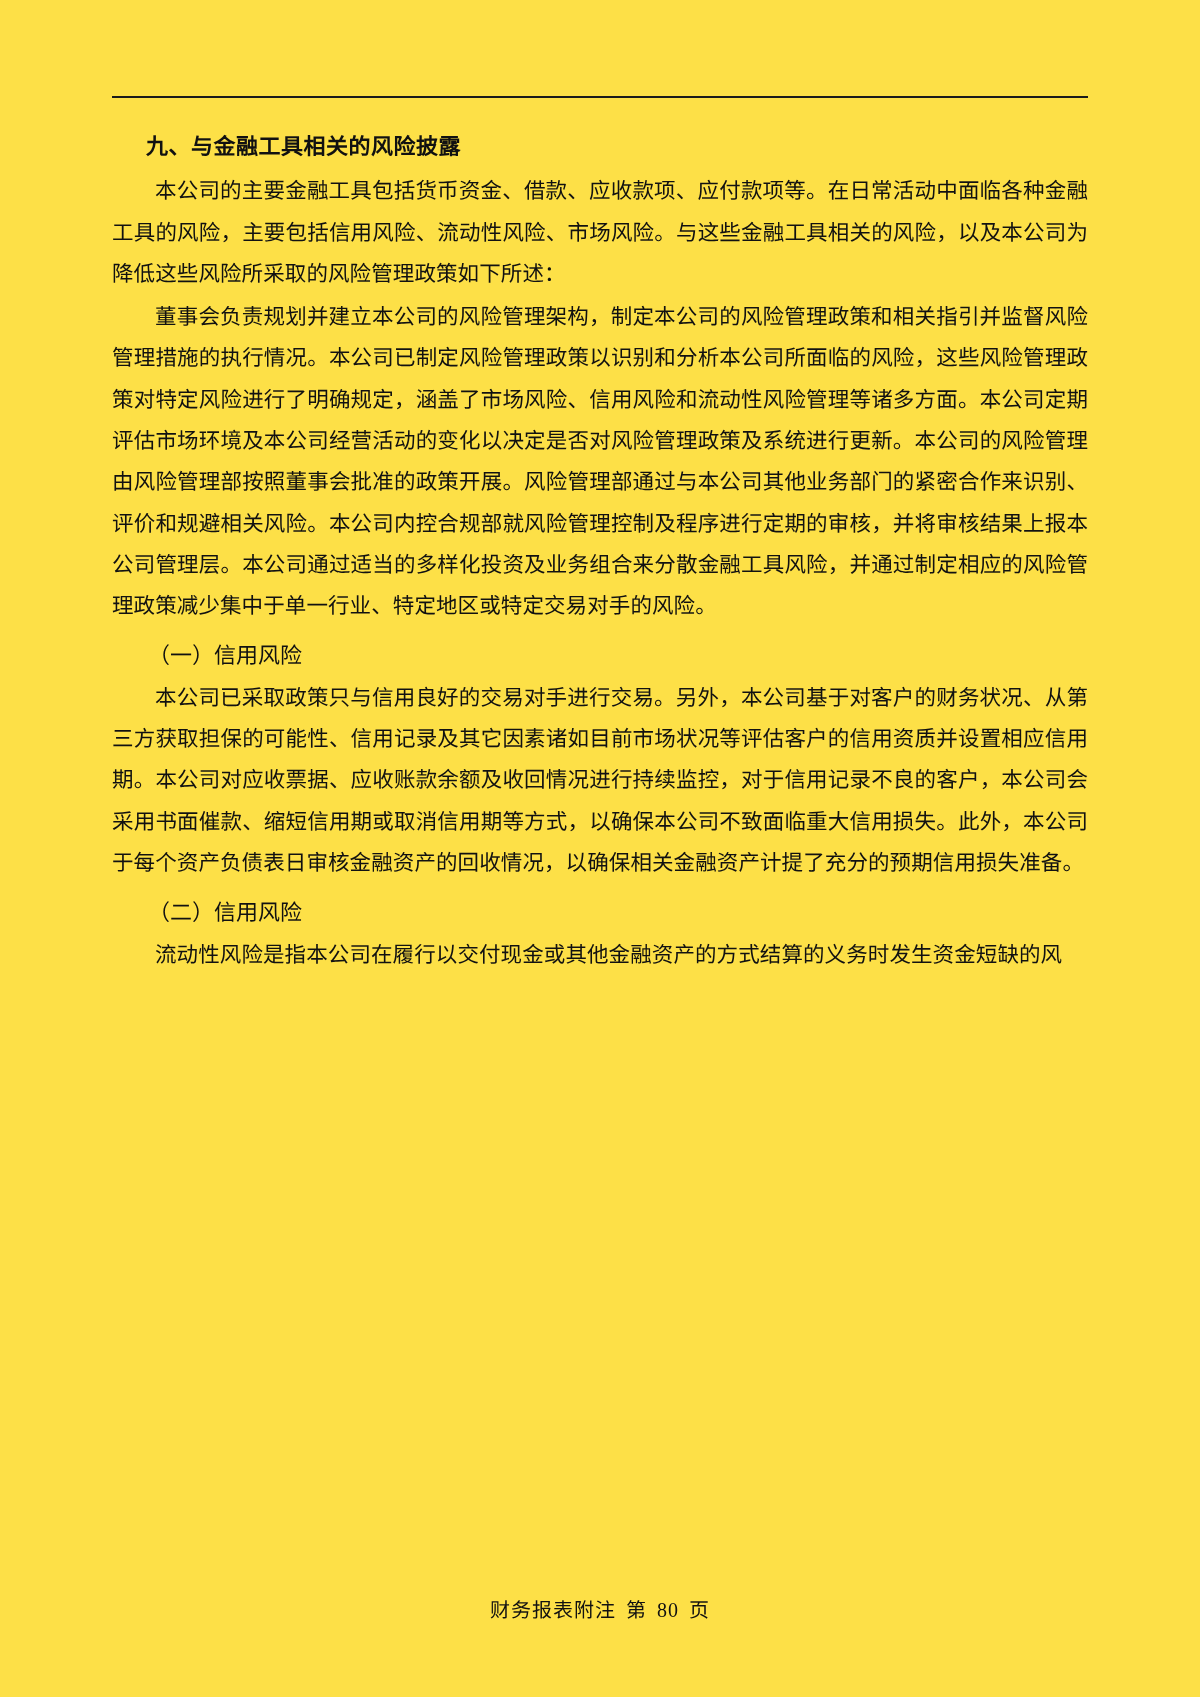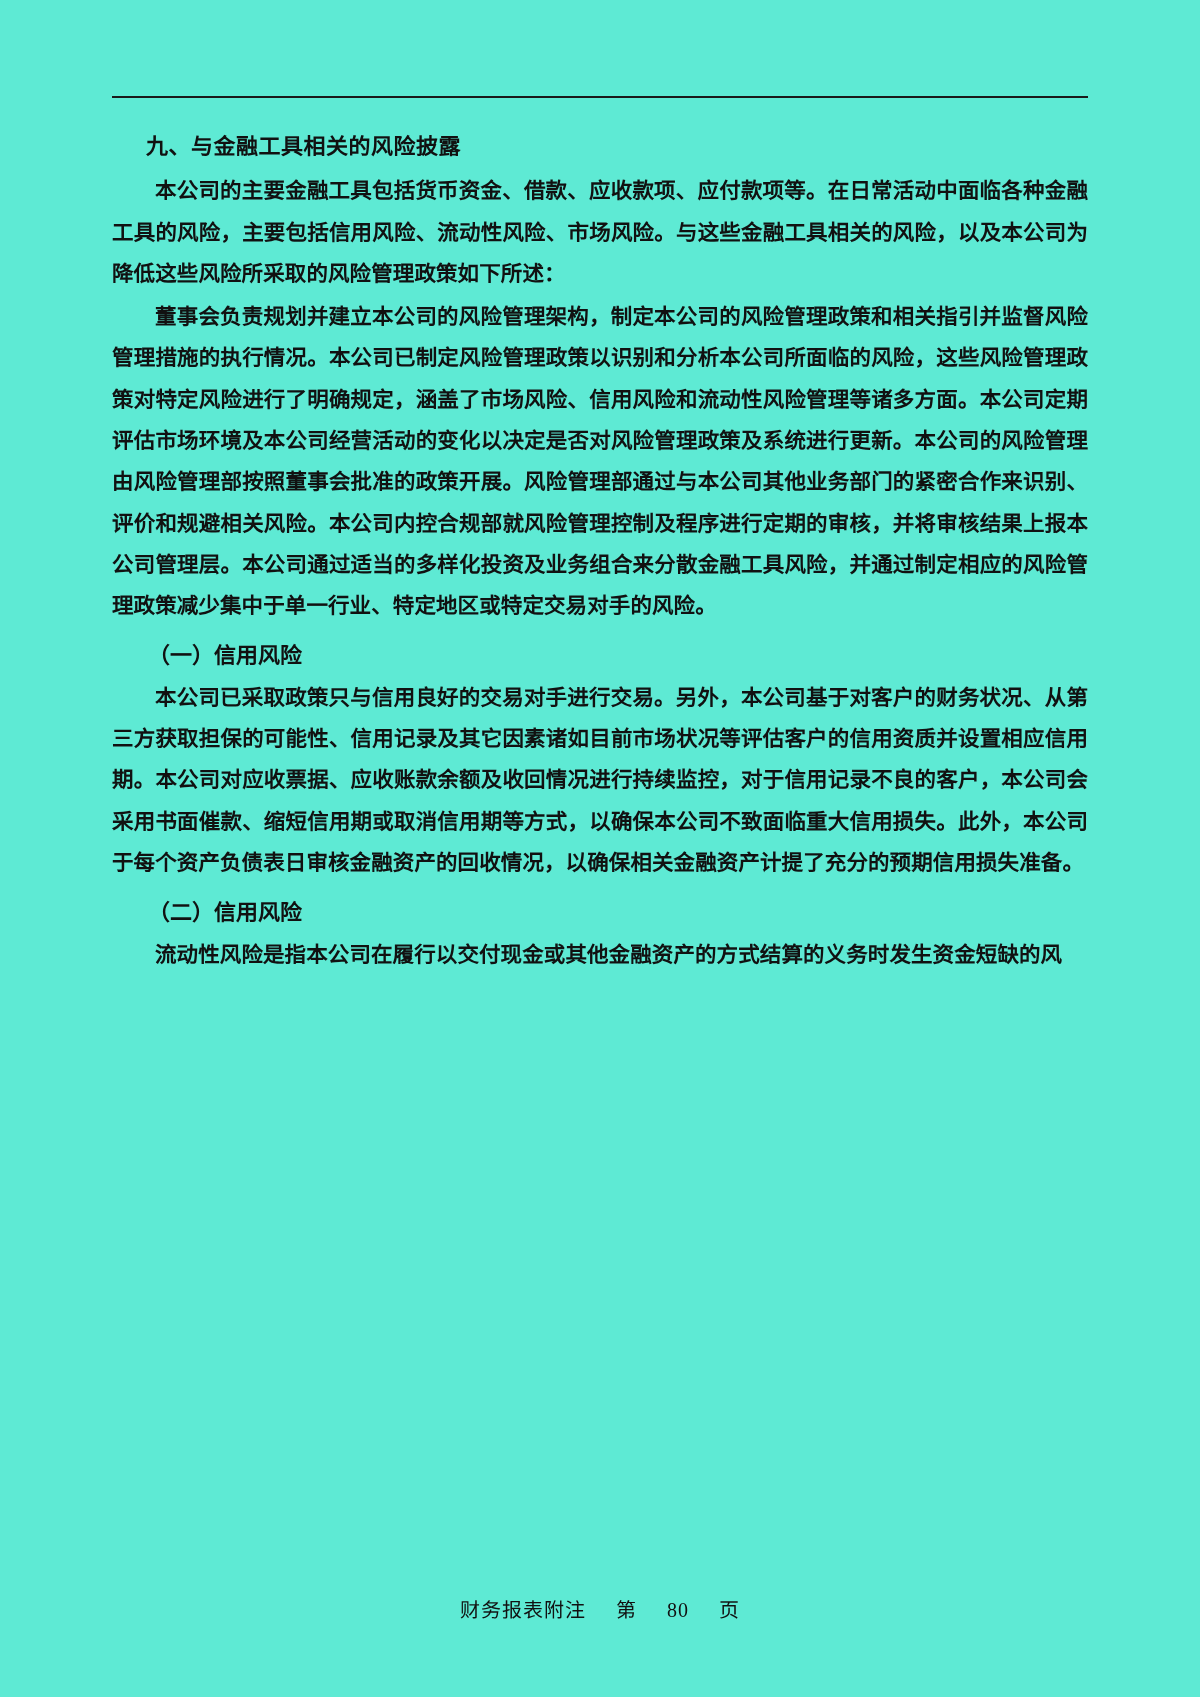--- a/index.html
+++ b/index.html
@@ -7,21 +7,21 @@
     padding: 0;
     background: #d8d8d8;
   }
   body {
     font-family: "Liberation Serif", "DejaVu Serif", serif;
   }
   .page {
     position: relative;
     width: 1200px;
     height: 1697px;
-    background: #5eead4;
+    background: #fde047;
     margin: 0 auto;
     overflow: hidden;
     box-sizing: border-box;
   }
   .page-inner {
     position: absolute;
     left: 112px;
     top: 96px;
     width: 976px;
   }
@@ -34,48 +34,47 @@
     font-size: 22px;
     font-weight: bold;
     color: #111;
     letter-spacing: 0.5px;
     margin: 0 0 6px 0;
     text-indent: 34px;
     line-height: 1.7;
   }
   .subheading {
     font-size: 22px;
-    font-weight: bold;
+    font-weight: normal;
     color: #111;
     margin: 10px 0 2px 0;
     text-indent: 36px;
     line-height: 1.75;
   }
   p.body {
     font-size: 21.5px;
     color: #111;
     line-height: 1.92;
     margin: 0 0 2px 0;
     text-indent: 43px;
     text-align: justify;
     text-justify: inter-ideograph;
     letter-spacing: 0.1px;
-    font-weight: bold;
   }
   .footer {
     position: absolute;
     left: 0;
     right: 0;
     bottom: 74px;
     text-align: center;
     font-size: 20px;
     color: #111;
     letter-spacing: 1px;
   }
-  .footer span { margin: 0 12px; }
+  .footer span { margin: 0 2px; }
 </style>
 </head>
 <body>
 
 <div class="page">
   <div class="page-inner">
 
     <div class="top-rule"></div>
 
     <h2 class="heading">九、与金融工具相关的风险披露</h2>

